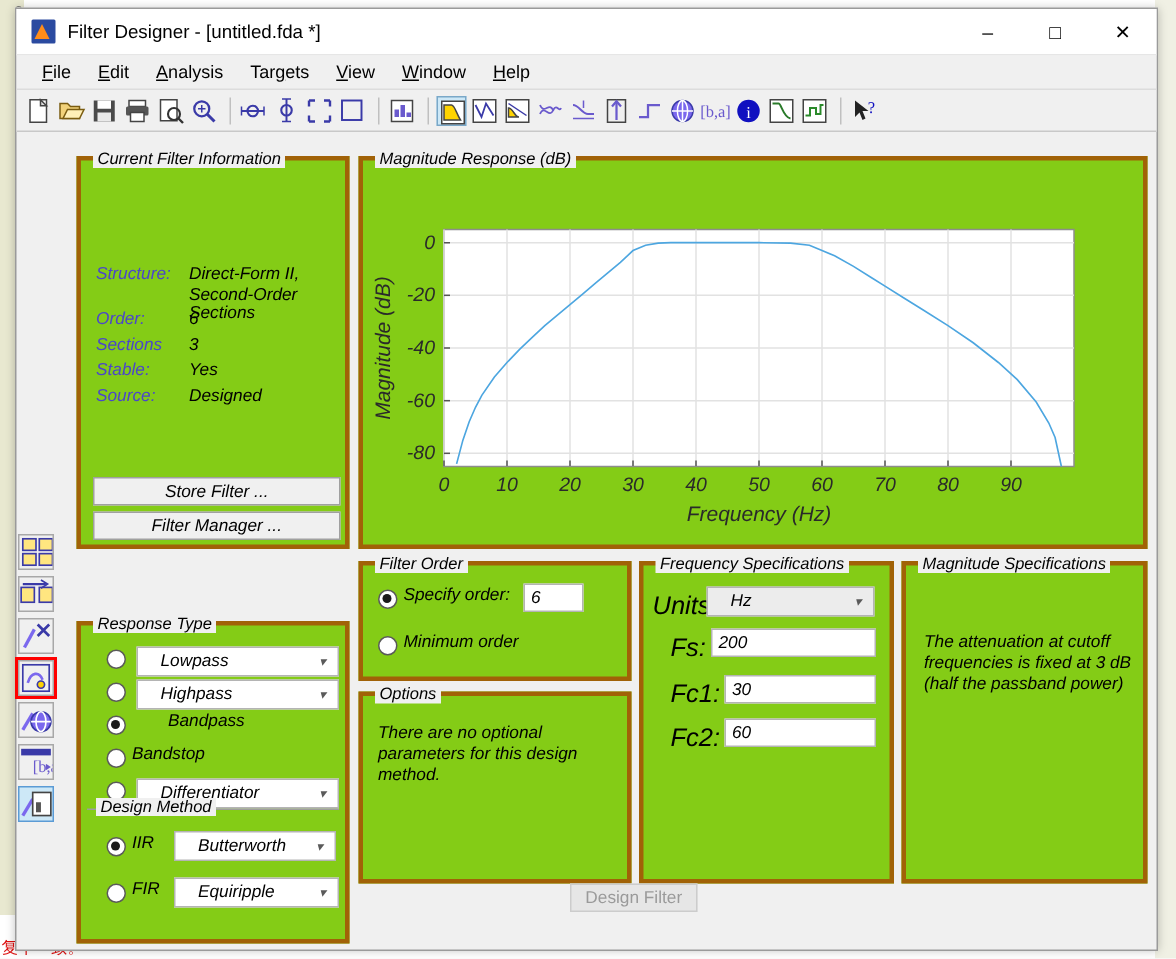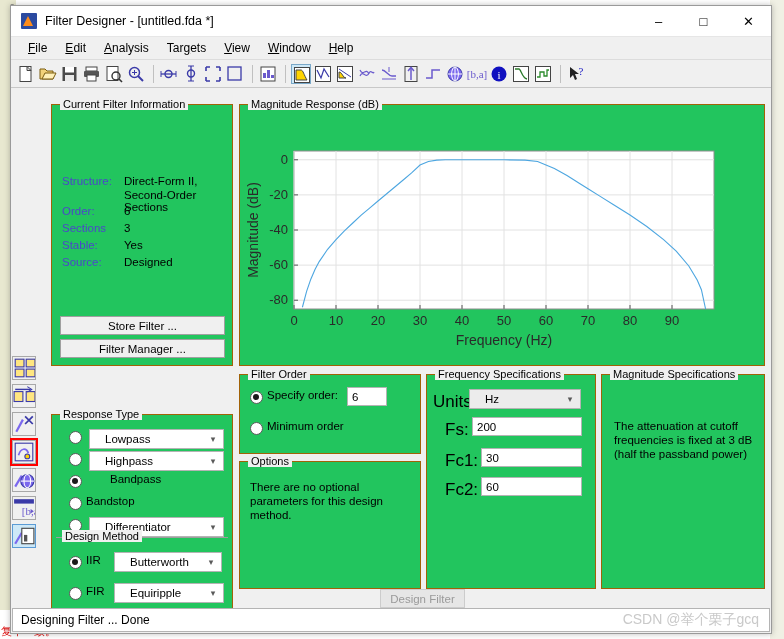--- a/index.html
+++ b/index.html
@@ -55,21 +55,21 @@
   #body-area{position:absolute;left:0;top:80px;right:0;bottom:0;}
 
   
   #side-toolbar{position:absolute;left:1px;top:270px;width:26px;}
   .sb{width:24px;height:24px;margin-bottom:4px;background:#f0f0f0;border:1px solid #a8a8a8;
       box-sizing:border-box;position:relative;}
   .sb.sel{background:#cde8f7;border-color:#5b9bd5;}
   .sb.hl{outline:2px solid #ff0000;outline-offset:0px;}
 
   
-  .gb{position:absolute;border:1px solid #a16207;box-sizing:border-box;background:#22c55e;}
+  .gb{position:absolute;border:3px solid #a16207;box-sizing:border-box;background:#84cc16;font-style:italic;}
   .gb-title{position:absolute;top:-7px;left:8px;background:#f0f0f0;padding:0 3px;
             font-size:11px;color:#000;white-space:nowrap;}
 
   
   #cfi{left:40px;top:18px;width:182px;height:262px;}
   .cfi-row{position:absolute;font-size:11.5px;}
   .cfi-key{color:#4b47c9;}
   .cfi-val{color:#000;}
   .cfi-btn{position:absolute;left:8px;width:165px;height:19px;background:#f0f0f0;
            border:1px solid #a0a0a0;box-sizing:border-box;font-size:11.5px;
@@ -526,19 +526,15 @@
       <div class="tfield" style="left:54px;top:102px;width:101px;">60</div>
     </div>
 
     <div class="gb" id="ms">
       <div class="gb-title">Magnitude Specifications</div>
       <div class="ptext" style="left:12px;top:44px;width:140px;">The attenuation at cutoff frequencies is fixed at 3 dB (half the passband power)</div>
     </div>
 
     <div id="design-filter-btn">Design Filter</div>
 
-    <div id="status-bar">
-      <div id="status-text">Designing Filter ... Done</div>
-      <div id="watermark">CSDN @举个栗子gcq</div>
-    </div>
 
   </div>
 </div>
 
 </body></html>

